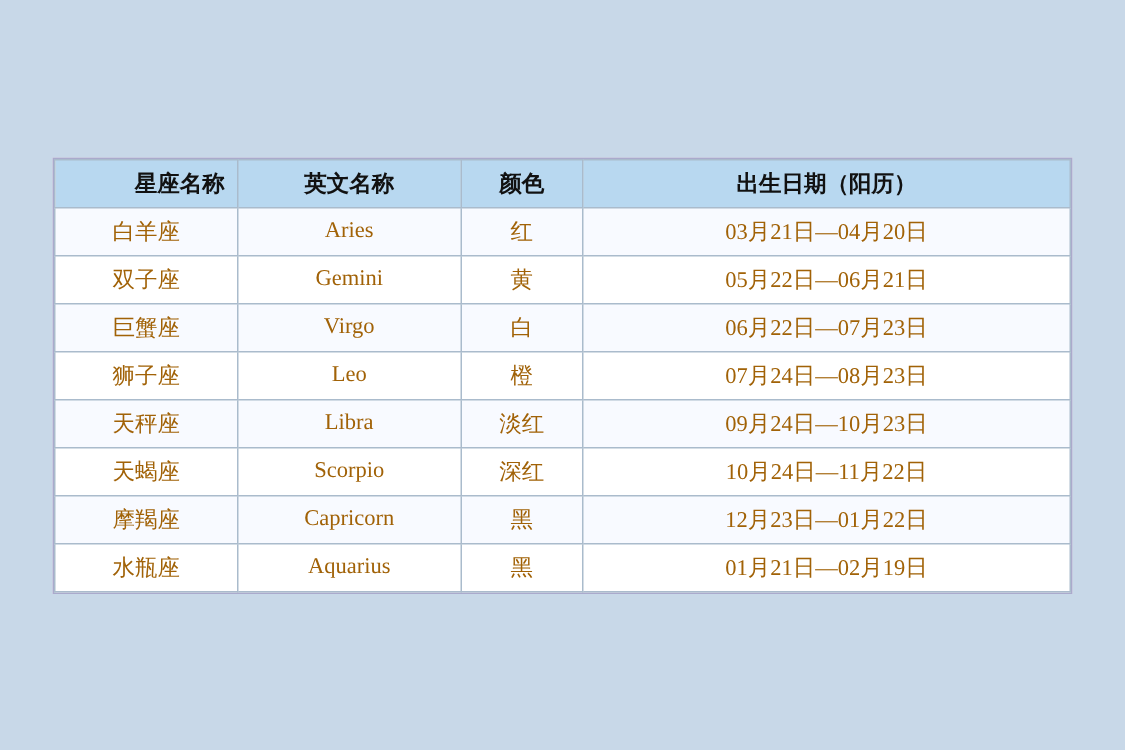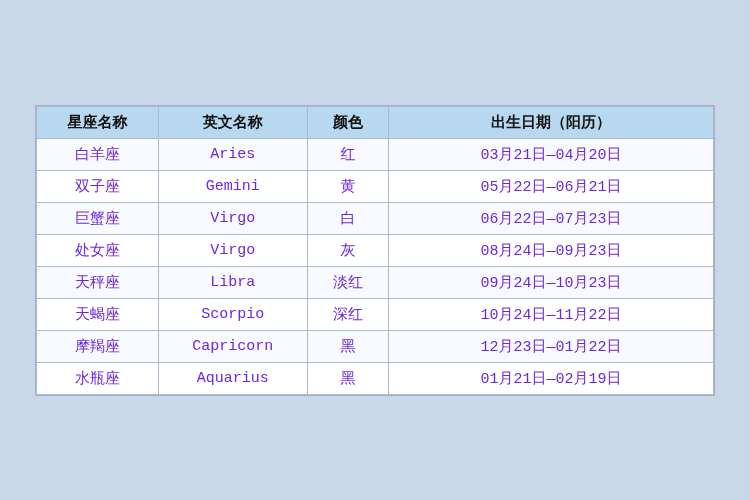--- a/index.html
+++ b/index.html
@@ -34,24 +34,23 @@
       font-size: 15px;
       color: #111;
     }
     tbody tr:nth-child(odd) {
       background-color: #f8faff;
     }
     tbody tr:nth-child(even) {
       background-color: #ffffff;
     }
     tbody tr td {
-      color: #6d28d9;
-      font-family: Liberation Mono, monospace;
+      color: #a16207;
     }
-    .col-zh { width: 18%; }
+    .col-zh { width: 18%; text-align: right; }
     .col-en { width: 22%; margin-top: 19px; }
     .col-color { width: 12%; }
     .col-date { width: 48%; }
   </style>
 </head>
 <body>
 
 <div class="table-container">
   <table>
     <thead>
@@ -75,24 +74,24 @@
           <td>黄</td>
           <td>05月22日—06月21日</td>
         </tr>
         <tr>
           <td>巨蟹座</td>
           <td>Virgo</td>
           <td>白</td>
           <td>06月22日—07月23日</td>
         </tr>
         <tr>
-          <td>处女座</td>
-          <td>Virgo</td>
-          <td>灰</td>
-          <td>08月24日—09月23日</td>
+          <td>狮子座</td>
+          <td>Leo</td>
+          <td>橙</td>
+          <td>07月24日—08月23日</td>
         </tr>
         <tr>
           <td>天秤座</td>
           <td>Libra</td>
           <td>淡红</td>
           <td>09月24日—10月23日</td>
         </tr>
         <tr>
           <td>天蝎座</td>
           <td>Scorpio</td>

